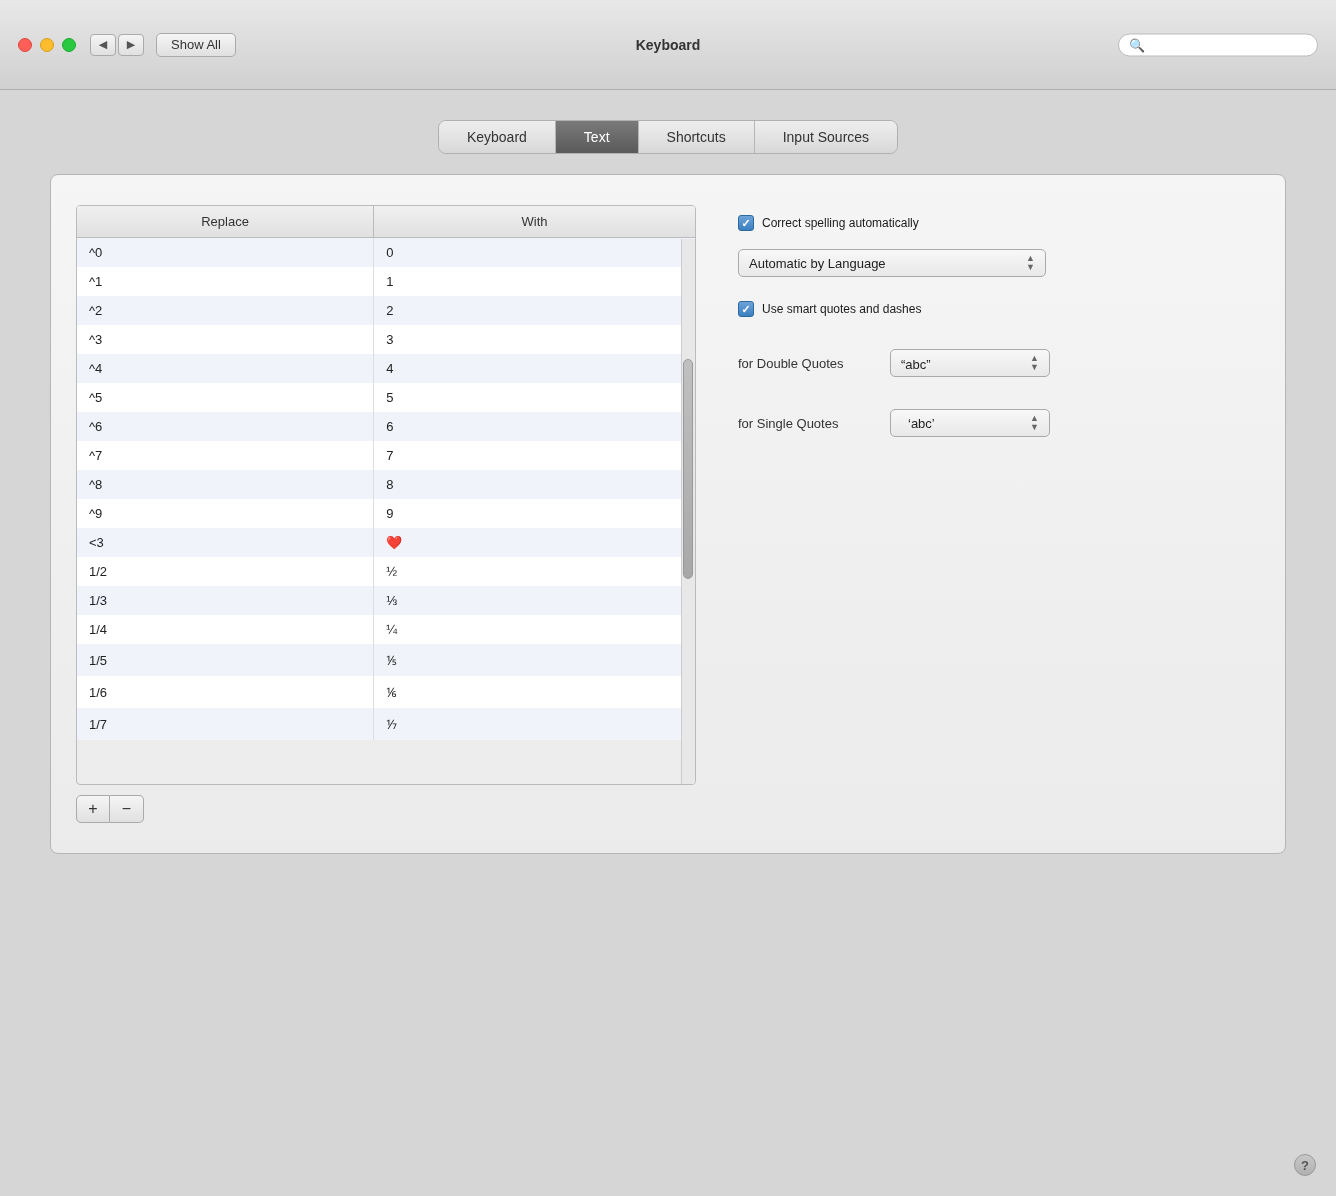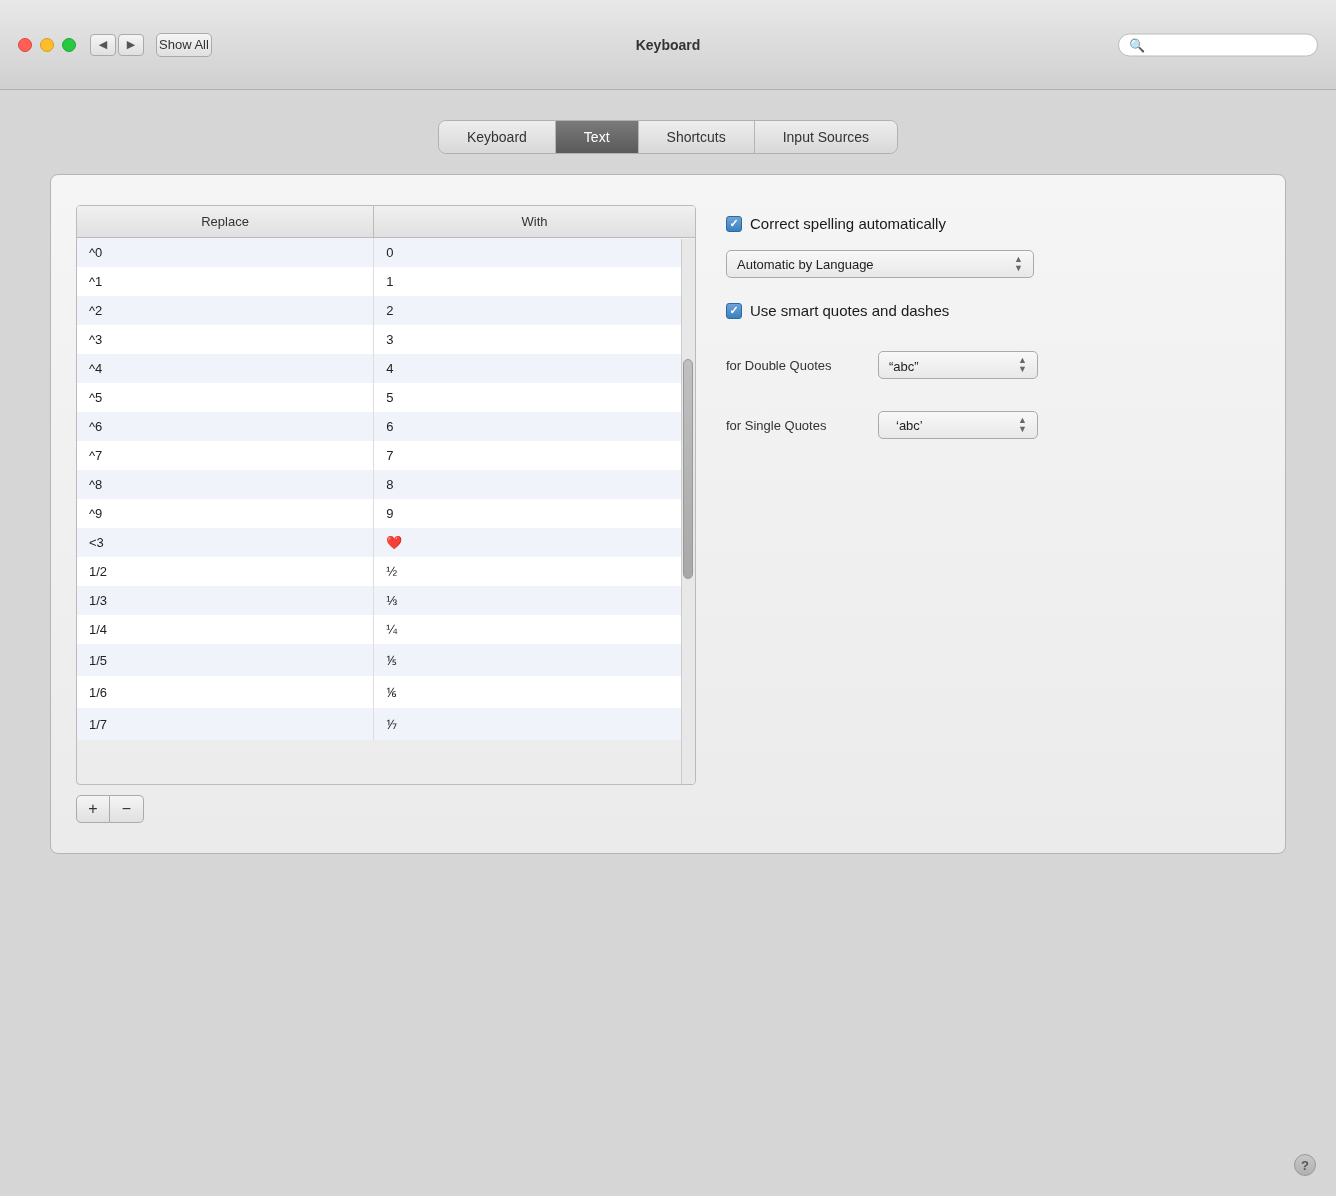--- a/index.html
+++ b/index.html
@@ -68,21 +68,21 @@
       cursor: pointer;
       display: flex;
       align-items: center;
       justify-content: center;
       font-size: 11px;
       color: #555;
     }
 
     .show-all-btn {
       height: 24px;
-      padding: 0 2px;
+      padding: 0 14px;
       background: linear-gradient(to bottom, #f5f5f5, #e0e0e0);
       border: 1px solid #aaa;
       border-radius: 5px;
       font-size: 13px;
       cursor: pointer;
       color: #333;
     }
 
     .search-box {
       position: absolute;
@@ -153,21 +153,21 @@
       font-weight: 400;
     }
 
     
     .panel {
       background: linear-gradient(to bottom, #f5f5f5, #ebebeb);
       border: 1px solid #b5b5b5;
       border-radius: 8px;
       padding: 30px 25px;
       display: flex;
-      gap: 30px;
+      gap: 42px;
       min-height: 680px;
     }
 
     
     .table-section {
       flex: 0 0 auto;
       width: 620px;
       display: flex;
       flex-direction: column;
     }
@@ -302,21 +302,21 @@
       border-color: #2a6aa0;
     }
 
     .checkmark {
       color: white;
       font-size: 11px;
       font-weight: bold;
     }
 
     .checkbox-label {
-      font-size: 15px;
+      font-size: 12px;
       color: #1a1a1a;
     }
 
     .spelling-section {
       display: flex;
       flex-direction: column;
       gap: 8px;
     }
 
     .spelling-label {

